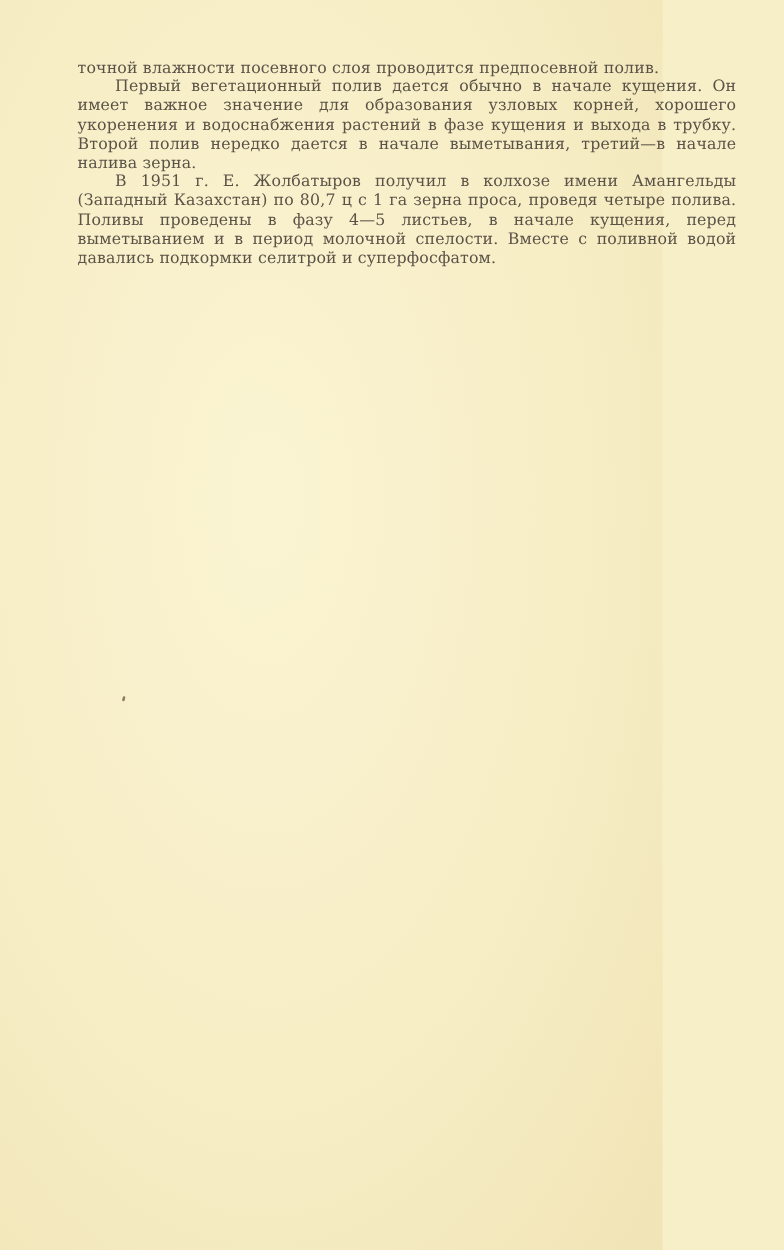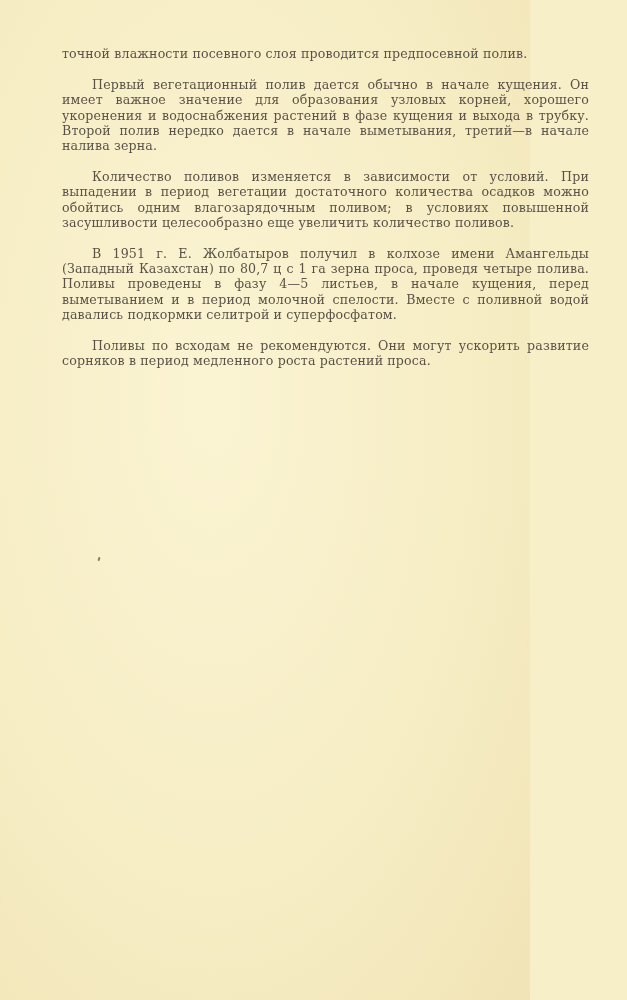--- a/index.html
+++ b/index.html
@@ -38,36 +38,33 @@
       color: #5a5247;
       text-align: justify;
       letter-spacing: 0.15px;
     }
     .text-block p {
       margin: 0;
       padding: 0;
     }
     .text-block p.indent {
       text-indent: 30px;
-      margin-top: 16px;
     }
     .speck {
       position: absolute;
       width: 2px;
       height: 4px;
       background: #8a7a60;
       border-radius: 1px;
       transform: rotate(15deg);
     }
   </style>
 </head>
 <body>
 
 <div class="page">
   <div class="text-block">
     <p>точной влажности посевного слоя проводится предпосевной полив.</p>
     <p class="indent">Первый вегетационный полив дается обычно в начале кущения. Он имеет важное значение для образования узловых корней, хорошего укоренения и водоснабжения растений в фазе кущения и выхода в трубку. Второй полив нередко дается в начале выметывания, третий—в начале налива зерна.</p>
-    <p class="indent">Количество поливов изменяется в зависимости от условий. При выпадении в период вегетации достаточного количества осадков можно обойтись одним влагозарядочным поливом; в условиях повышенной засушливости целесообразно еще увеличить количество поливов.</p>
     <p class="indent">В 1951 г. Е. Жолбатыров получил в колхозе имени Амангельды (Западный Казахстан) по 80,7 ц с 1 га зерна проса, проведя четыре полива. Поливы проведены в фазу 4—5 листьев, в начале кущения, перед выметыванием и в период молочной спелости. Вместе с поливной водой давались подкормки селитрой и суперфосфатом.</p>
-    <p class="indent">Поливы по всходам не рекомендуются. Они могут ускорить развитие сорняков в период медленного роста растений проса.</p>
   </div>
   <div class="speck" style="left:98px; top:557px;"></div>
 </div>
 
 </body></html>

